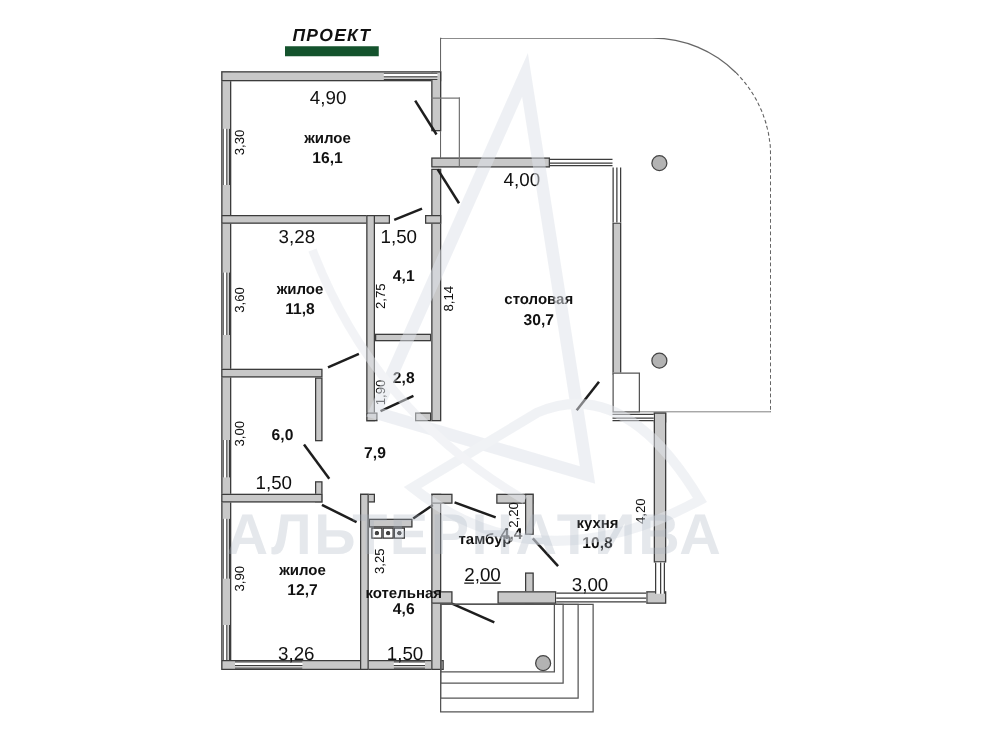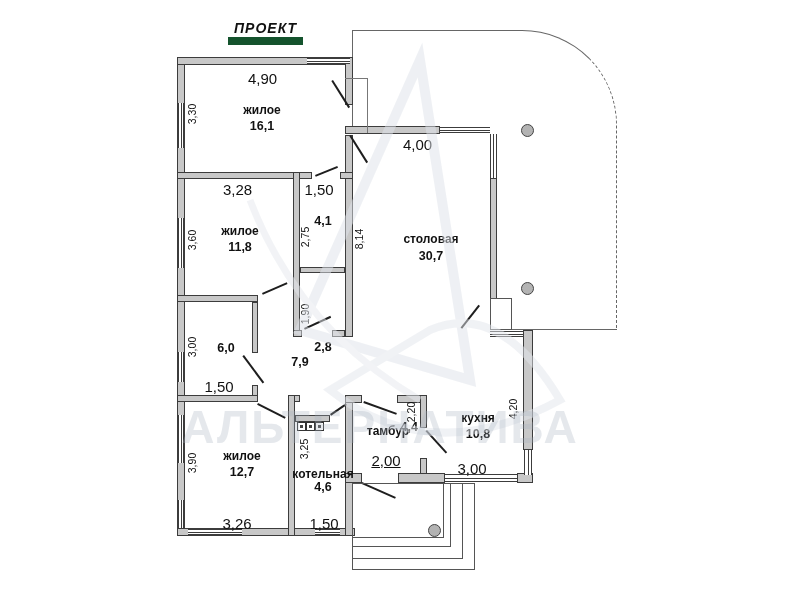--- a/index.html
+++ b/index.html
@@ -133,21 +133,21 @@
   <div class="step" style="left:352px;top:483px;width:111px;height:76px;"></div>
   <div class="step" style="left:352px;top:483px;width:123px;height:87px;"></div>
 
   <div id="title">ПРОЕКТ</div>
 
   <div class="rname" style="left:232px;top:103px;width:60px;">жилое</div>
   <div class="rarea" style="left:232px;top:119px;width:60px;">16,1</div>
   <div class="rname" style="left:210px;top:224px;width:60px;">жилое</div>
   <div class="rarea" style="left:210px;top:240px;width:60px;">11,8</div>
   <div class="rarea u" style="left:308px;top:214px;width:30px;">4,1</div>
-  <div class="rarea u" style="left:308px;top:295px;width:30px;margin-top:45px;">2,8</div>
+  <div class="rarea u" style="left:308px;top:295px;width:30px;">2,8</div>
   <div class="rarea u" style="left:206px;top:341px;width:40px;">6,0</div>
   <div class="rarea u" style="left:280px;top:355px;width:40px;">7,9</div>
   <div class="rname" style="left:212px;top:449px;width:60px;">жилое</div>
   <div class="rarea" style="left:212px;top:465px;width:60px;">12,7</div>
   <div class="rname" style="left:292px;top:467px;width:62px;font-size:12px;">котельная</div>
   <div class="rarea" style="left:292px;top:480px;width:62px;">4,6</div>
   <div class="rname" style="left:358px;top:424px;width:60px;">тамбур</div>
   <div class="rarea" style="left:358px;top:420px;width:60px;text-align:right;">4,4</div>
   <div class="rname" style="left:450px;top:411px;width:56px;">кухня</div>
   <div class="rarea" style="left:450px;top:427px;width:56px;">10,8</div>

